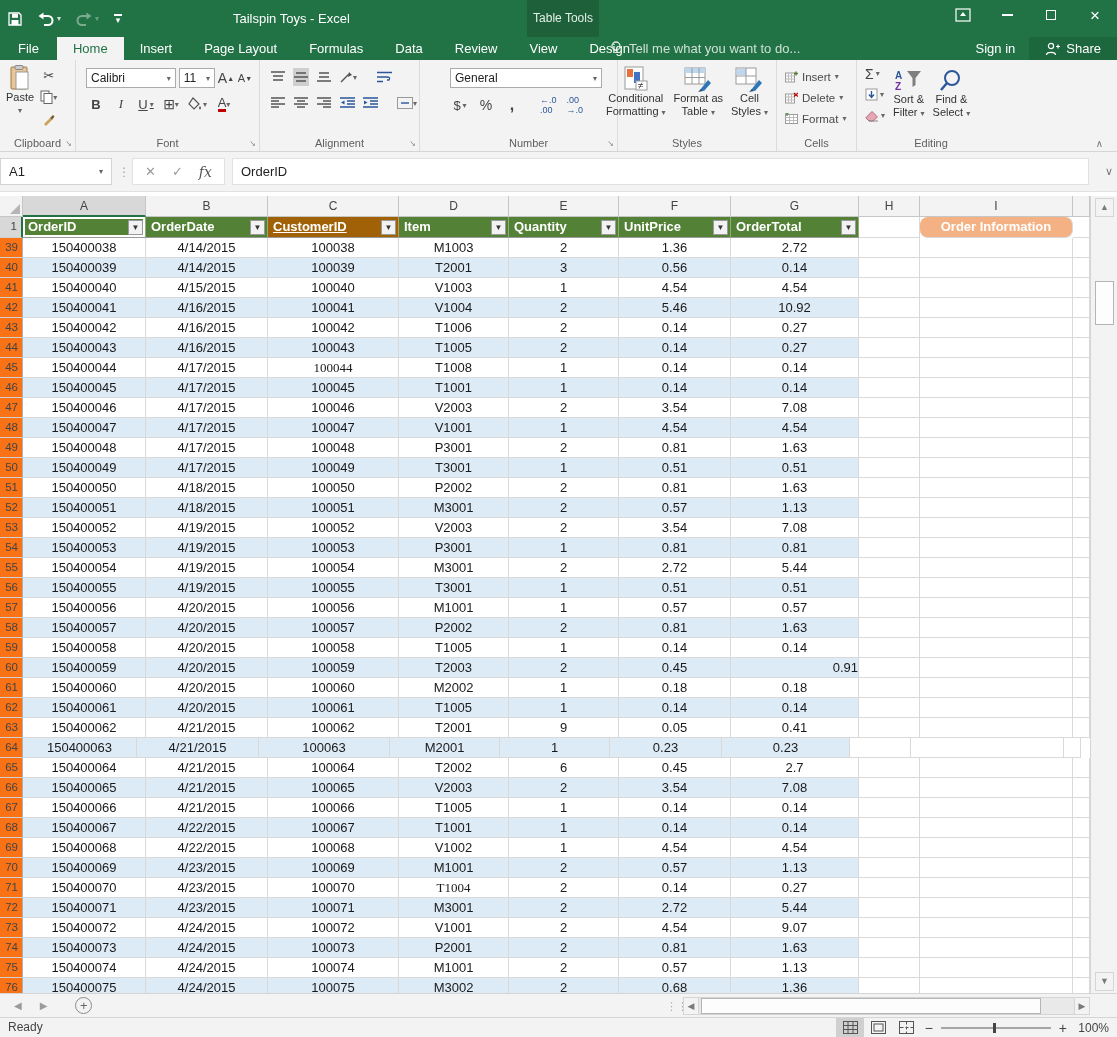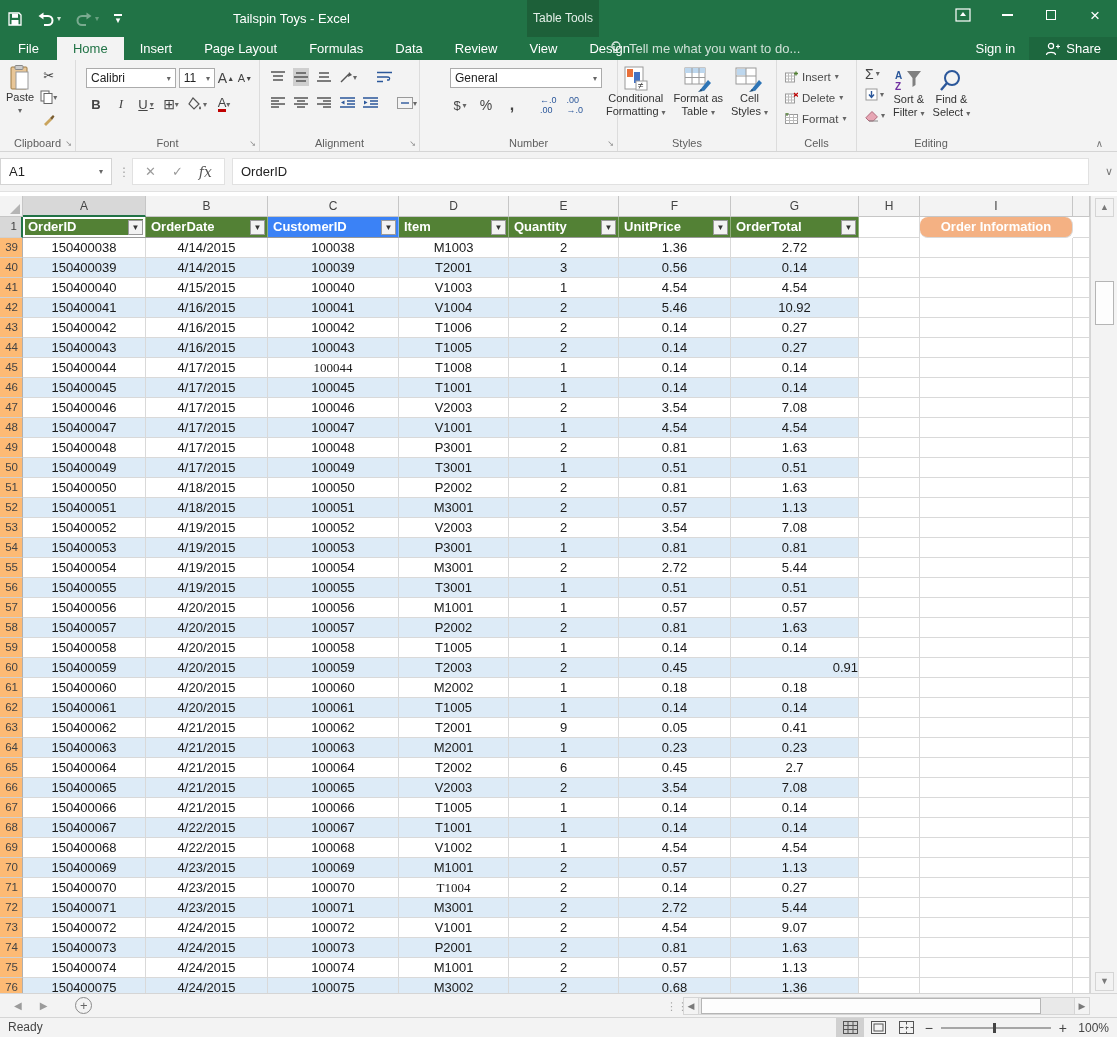--- a/index.html
+++ b/index.html
@@ -66,21 +66,21 @@
 
   
   #sheet { position:absolute; top:196px; left:0; width:1090px; height:797px; overflow:hidden; background:#fff; }
   .hdr-row { display:flex; height:21px; }
   .corner { width:23px; height:21px; background:#f3f3f3; border-right:1px solid #c6c6c6; border-bottom:1px solid #c6c6c6; position:relative; }
   .corner::after { content:""; position:absolute; right:2px; bottom:2px; border-style:solid; border-width:0 0 10px 10px; border-color:transparent transparent #b5b5b5 transparent; }
   .colh { height:21px; background:#f3f3f3; border-right:1px solid #c6c6c6; border-bottom:1px solid #c6c6c6; font-size:12px; color:#444; text-align:center; line-height:20px; }
   .colh.sel { background:#d8d8d8; border-bottom:2px solid #217346; }
   .row { display:flex; height:20px; }
   .row.hrow { height:21px; }
-  .rowh { width:23px; background:#fdba74; border-right:1px solid #b0b0b0; border-bottom:1px solid #d0d0d0; font-size:11.5px; color:#444; text-align:right; padding-right:4px; line-height:19px; }
+  .rowh { width:23px; background:#f97316; border-right:1px solid #b0b0b0; border-bottom:1px solid #d0d0d0; font-size:11.5px; color:#444; text-align:right; padding-right:4px; line-height:19px; }
   .rowh.sel { background:#d8d8d8; border-right:2px solid #217346; }
   .cell { border-right:1px solid #d9d9d9; border-bottom:1px solid #d9d9d9; font-size:13px; color:#1a1a1a; text-align:center; line-height:19px; overflow:hidden; white-space:nowrap; background:#fff; }
   .band .tc { background:#DDEBF7; }
   .hcell { position:relative; color:#fff; font-weight:bold; font-size:13px; text-align:left; padding-left:5px; line-height:20px; border-right:1px solid rgba(255,255,255,.35); border-bottom:1px solid #9a9a9a; }
   .hcell.a1sel { box-shadow:inset 0 0 0 2px #ffffff; }
   .filterbtn { position:absolute; right:2px; top:3px; width:15px; height:15px; background:#f2f2f2; border:1px solid #9a9a9a; color:#333; font-size:8px; line-height:13px; text-align:center; font-weight:normal; }
   .icell { color:#fff; font-weight:bold; text-align:center; padding-left:0;border-radius:8px; }
 
   
   #vscroll { position:absolute; top:196px; right:0; width:27px; height:797px; background:#f3f3f3; border-left:1px solid #d5d5d5; }
@@ -507,21 +507,21 @@
           <div class="colh" style="width: 61px;">H</div>
           <div class="colh" style="width: 153px;">I</div>
           <div class="colh" style="width: 17px;"></div>
         </div>
     </div>
     <div id="gridrows">
         <div class="row hrow">
           <div class="rowh sel">1</div>
           <div class="cell hcell a1sel" style="width: 123px; background: rgb(83, 129, 53);">OrderID<span class="filterbtn">▼</span></div>
           <div class="cell hcell" style="width: 122px; background: rgb(83, 129, 53);">OrderDate<span class="filterbtn">▼</span></div>
-          <div class="cell hcell" style="width: 131px; background: #3b82f6;">CustomerID<span class="filterbtn">▼</span></div>
+          <div class="cell hcell" style="width: 131px; background: #a16207; text-decoration: underline;">CustomerID<span class="filterbtn">▼</span></div>
           <div class="cell hcell" style="width: 110px; background: rgb(83, 129, 53);">Item<span class="filterbtn">▼</span></div>
           <div class="cell hcell" style="width: 110px; background: rgb(83, 129, 53);">Quantity<span class="filterbtn">▼</span></div>
           <div class="cell hcell" style="width: 112px; background: rgb(83, 129, 53);">UnitPrice<span class="filterbtn">▼</span></div>
           <div class="cell hcell" style="width: 128px; background: rgb(83, 129, 53);">OrderTotal<span class="filterbtn">▼</span></div>
           <div class="cell " style="width: 61px;"></div>
           <div class="cell icell" style="width: 153px; background: rgb(244, 177, 131);">Order Information</div>
           <div class="cell " style="width: 17px;"></div>
         </div>
         <div class="row">
           <div class="rowh">39</div>
@@ -843,21 +843,21 @@
           <div class="cell tc" style="width: 110px;">T2001</div>
           <div class="cell tc" style="width: 110px;">9</div>
           <div class="cell tc" style="width: 112px;">0.05</div>
           <div class="cell tc" style="width: 128px;">0.41</div>
           <div class="cell " style="width: 61px;"></div>
           <div class="cell " style="width: 153px;"></div>
           <div class="cell " style="width: 17px;"></div>
         </div>
         <div class="row band">
           <div class="rowh">64</div>
-          <div class="cell tc" style="width: 123px;">150400063</div>
+          <div class="cell tc" style="width: 114px;">150400063</div>
           <div class="cell tc" style="width: 122px;">4/21/2015</div>
           <div class="cell tc" style="width: 131px;">100063</div>
           <div class="cell tc" style="width: 110px;">M2001</div>
           <div class="cell tc" style="width: 110px;">1</div>
           <div class="cell tc" style="width: 112px;">0.23</div>
           <div class="cell tc" style="width: 128px;">0.23</div>
           <div class="cell " style="width: 61px;"></div>
           <div class="cell " style="width: 153px;"></div>
           <div class="cell " style="width: 17px;"></div>
         </div>

